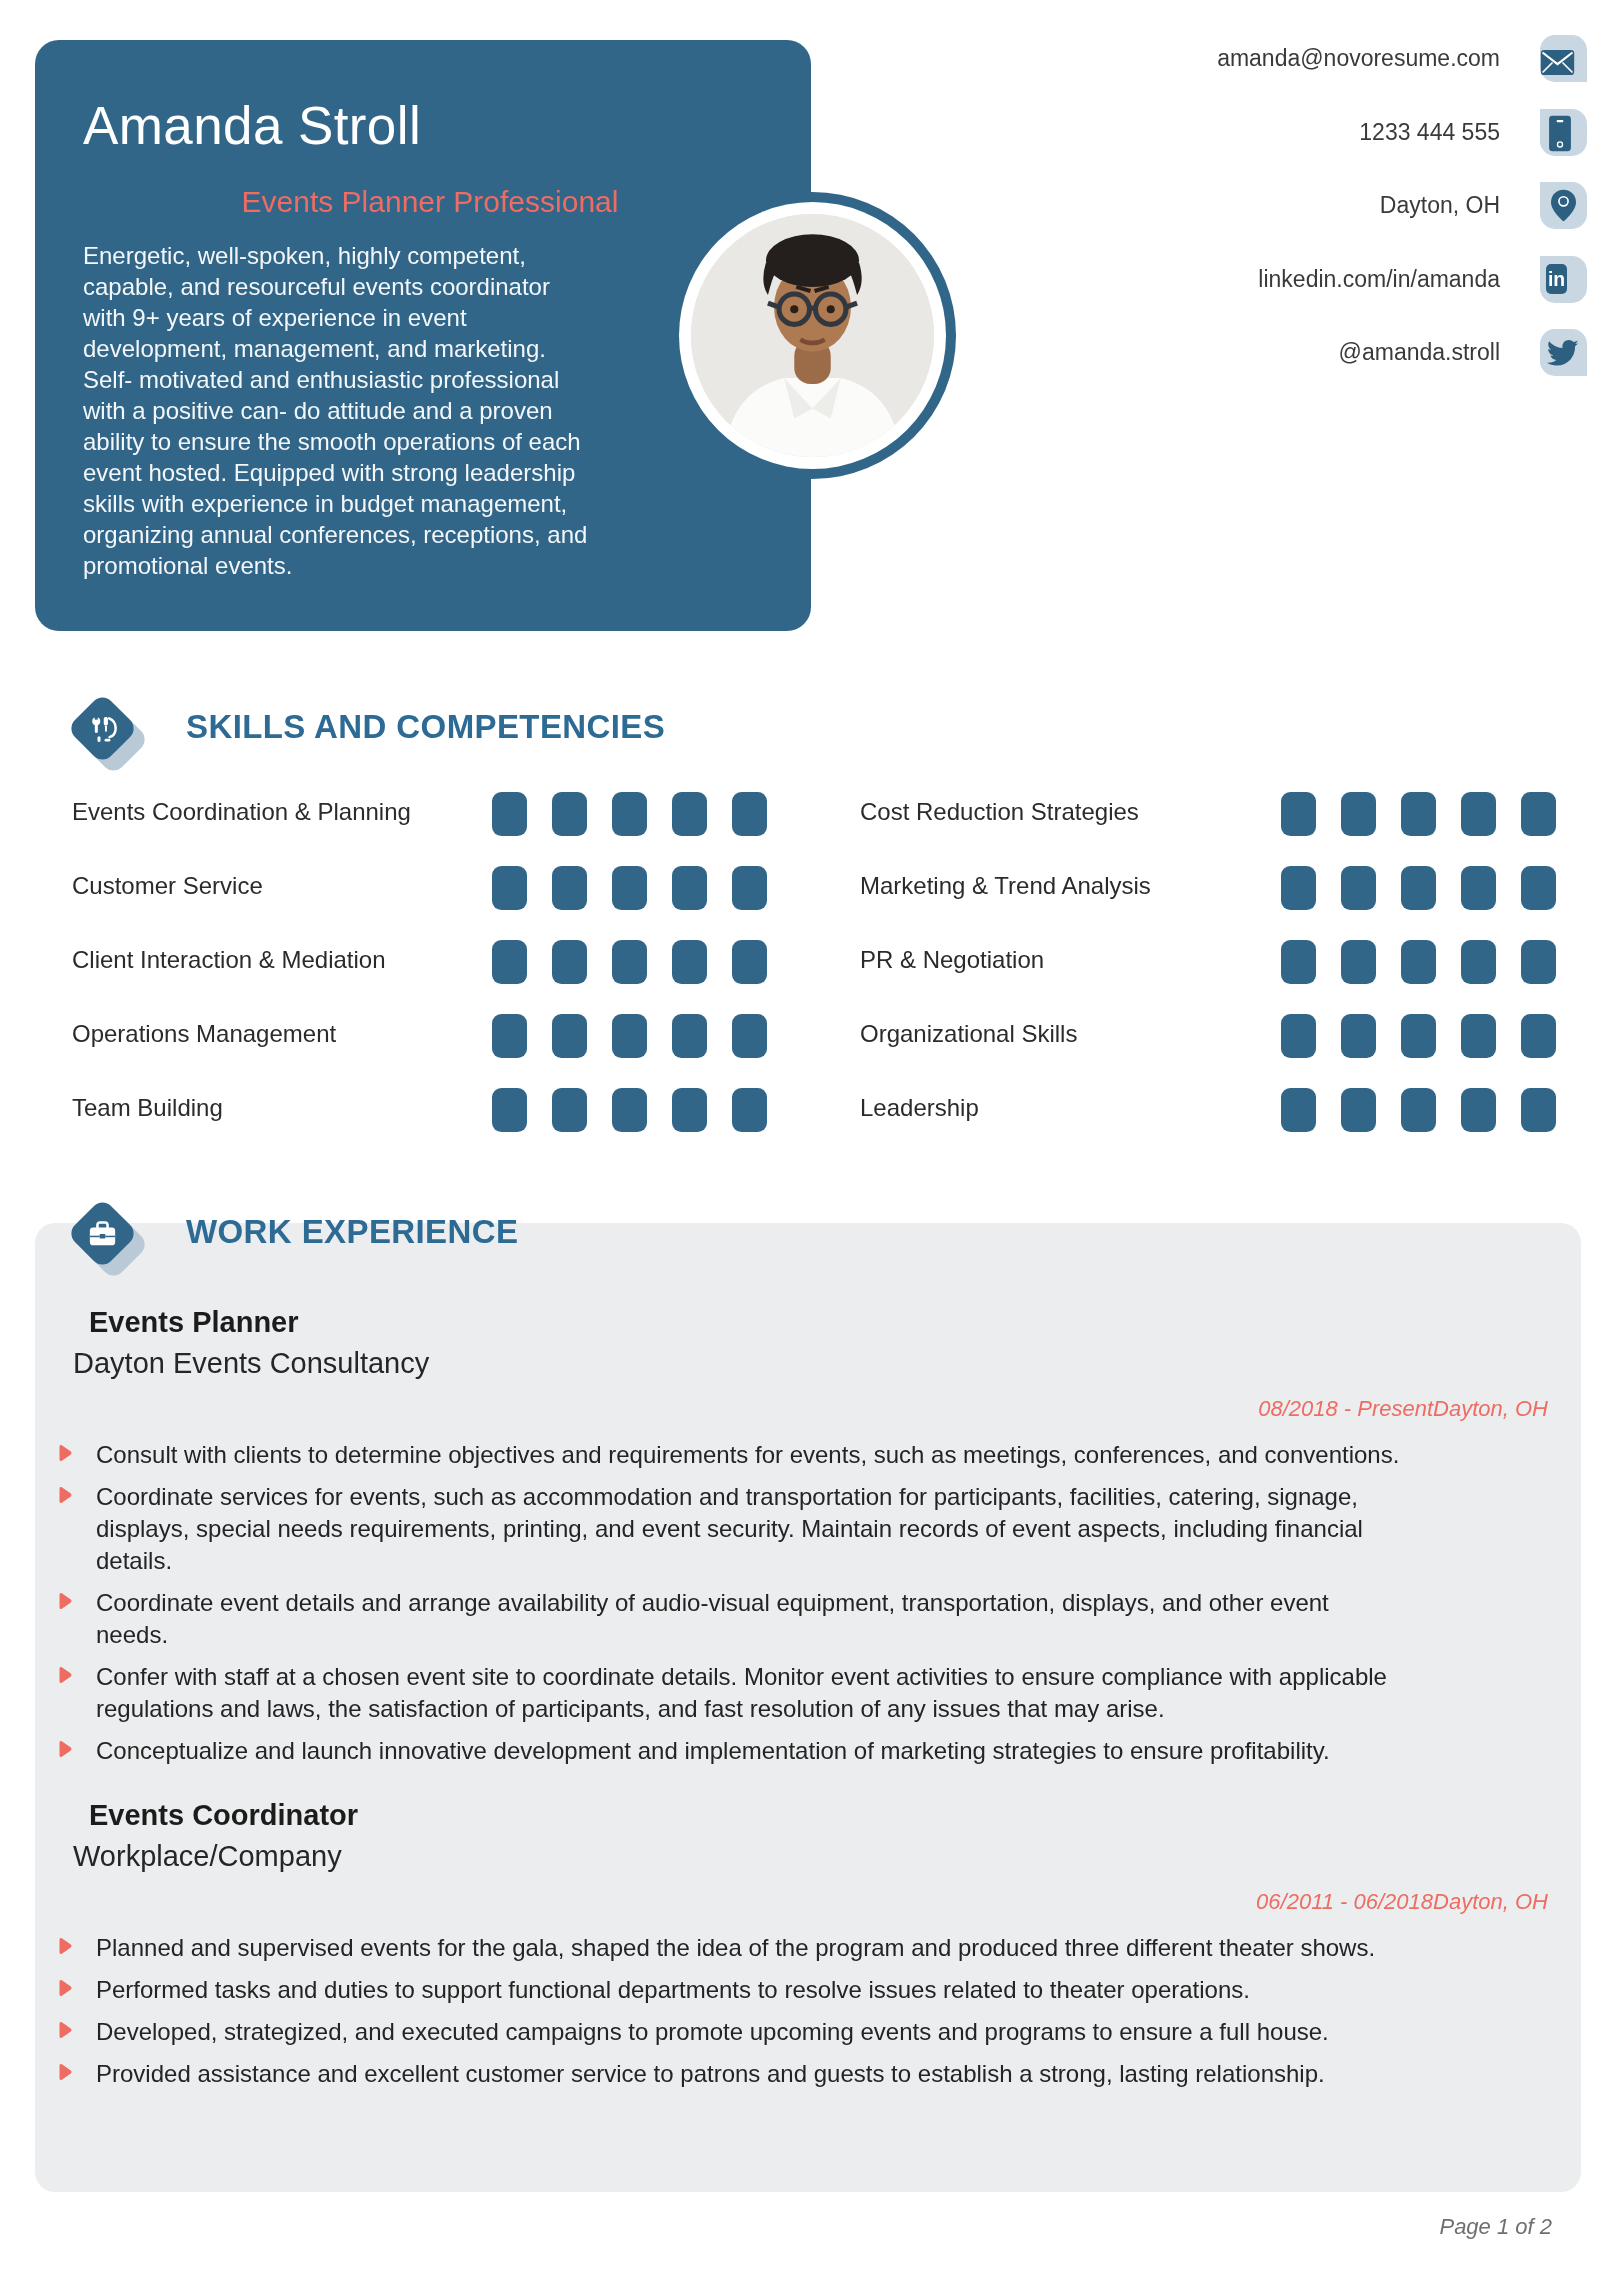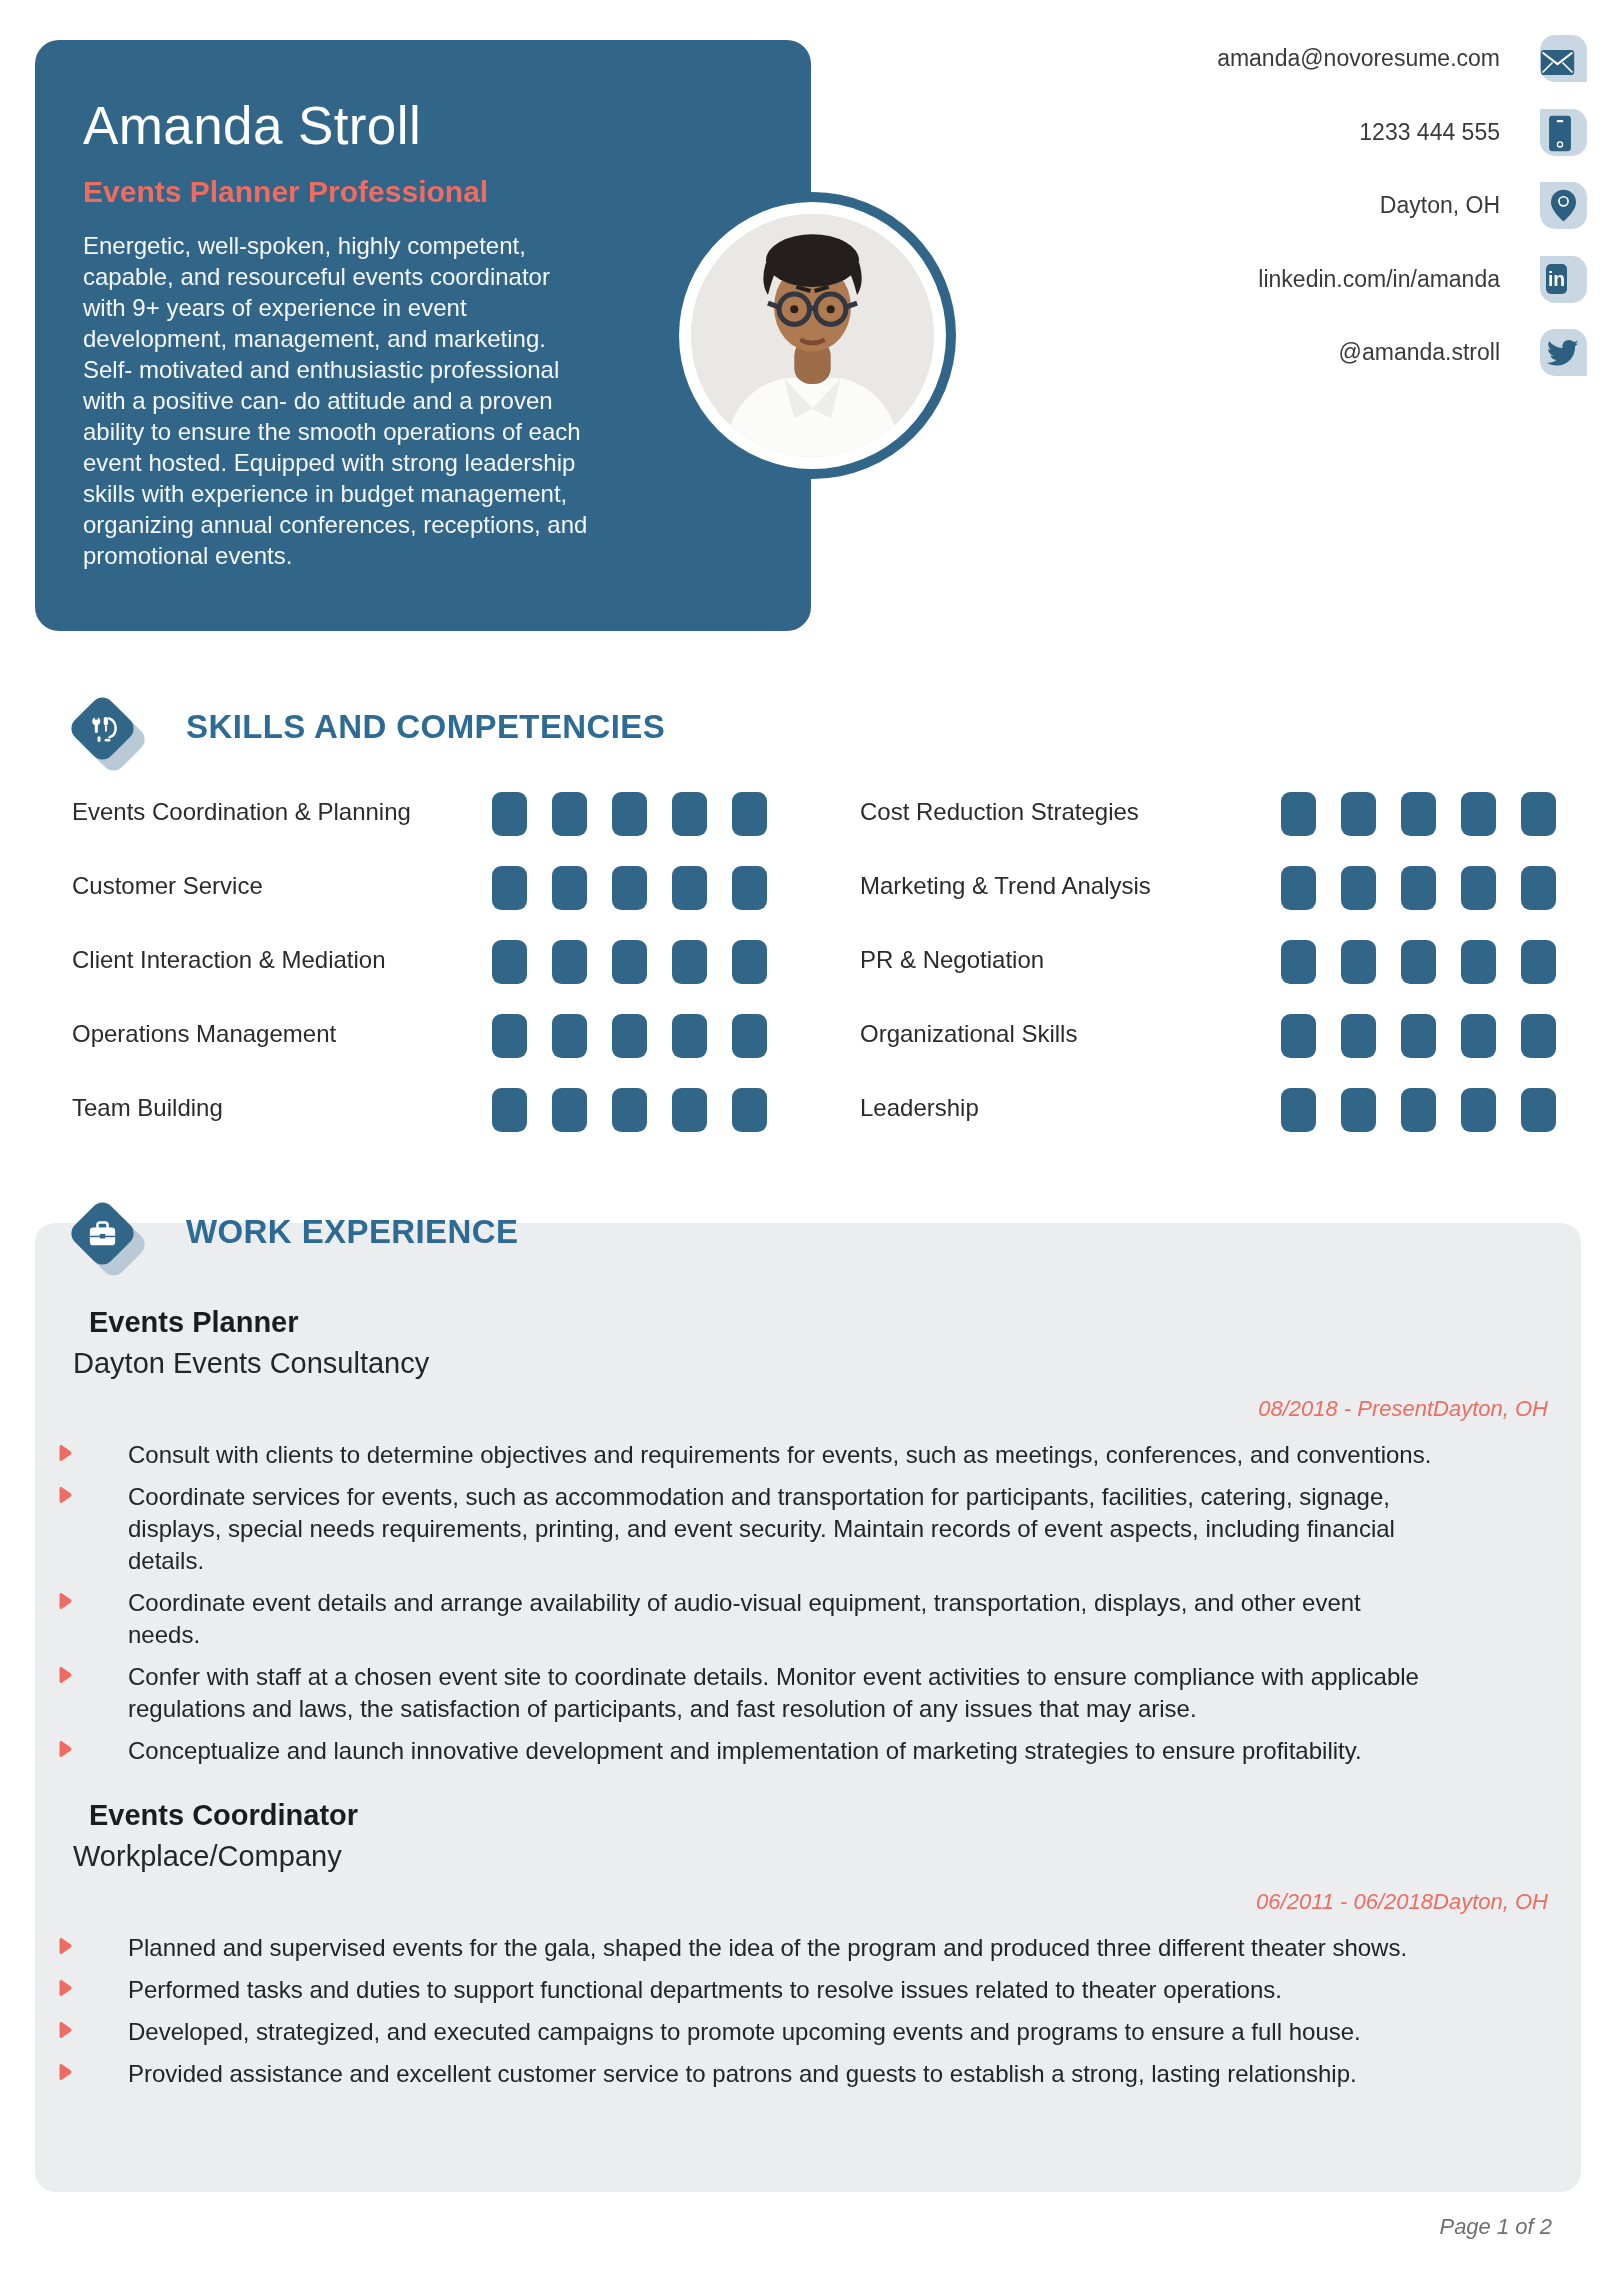--- a/index.html
+++ b/index.html
@@ -7,21 +7,21 @@
     --bubble:#c9d7e2; --glyph:#2d5f80; --dark:#242424; --shadow:#b9cad6;
   }
   *{margin:0;padding:0;box-sizing:border-box;}
   body{font-family:"Liberation Sans",sans-serif;background:#fff;}
   .page{position:relative;width:1622px;height:2295px;background:#fff;overflow:hidden;}
 
   
   .name-card{position:absolute;left:35px;top:40px;width:776px;height:591px;
     background:var(--blue);border-radius:24px;padding:54px 34px 0 48px;}
   .person-name{font-size:53px;line-height:64px;color:#fff;font-weight:400;letter-spacing:0.4px;}
-  .person-title{font-size:30px;line-height:39px;color:var(--salmon);margin-top:14px;font-weight:700;}
+  .person-title{font-size:30px;line-height:39px;color:var(--salmon);margin-top:24px;font-weight:400;text-align:center;}
   .summary{font-size:24px;line-height:31px;color:#f4f7f9;margin-top:18.6px;width:507px;}
 
   
   .photo-ring{position:absolute;left:669px;top:192px;width:287px;height:287px;border-radius:50%;
     background:var(--blue);}
   .photo-white{position:absolute;inset:10px;border-radius:50%;background:#fff;}
   .photo-img{position:absolute;inset:22px;border-radius:50%;background:#e9e8e4;overflow:hidden;}
 
   
   .contact-row{position:absolute;right:35px;display:flex;align-items:center;gap:40px;height:47px;justify-content:flex-end;}
@@ -54,21 +54,21 @@
   
   .exp-panel{position:absolute;left:35px;top:1223px;width:1546px;height:969px;
     background:var(--panel);border-radius:20px;}
   .jobs{position:absolute;left:57px;top:1303px;width:1497px;}
   .job + .job{margin-top:29px;}
   .job-title{margin-left:32px;font-size:29px;line-height:39px;font-weight:700;color:#1c1c1c;}
   .job-company{margin-left:16px;font-size:29px;line-height:39px;color:#262626;margin-top:1.7px;}
   .job-meta{margin:13.5px 6px 0 16px;display:flex;justify-content:flex-end;
     font-size:22px;font-style:italic;color:var(--salmon);}
   .bullets{margin-top:17px;}
-  .bullet{display:flex;margin-bottom:10px;gap:32px;}
+  .bullet{display:flex;margin-bottom:10px;}
   .bmark{flex:0 0 16px;width:16px;height:18px;margin:5px 23px 0 0;color:var(--salmon);}
   .btext{font-size:24px;line-height:32px;color:var(--dark);max-width:1310px;}
 
   .page-footer{position:absolute;top:2214px;right:70px;font-size:22px;font-style:italic;color:#6f6f6f;}
 </style>
 </head>
 <body>
 
 <div class="page">
 

